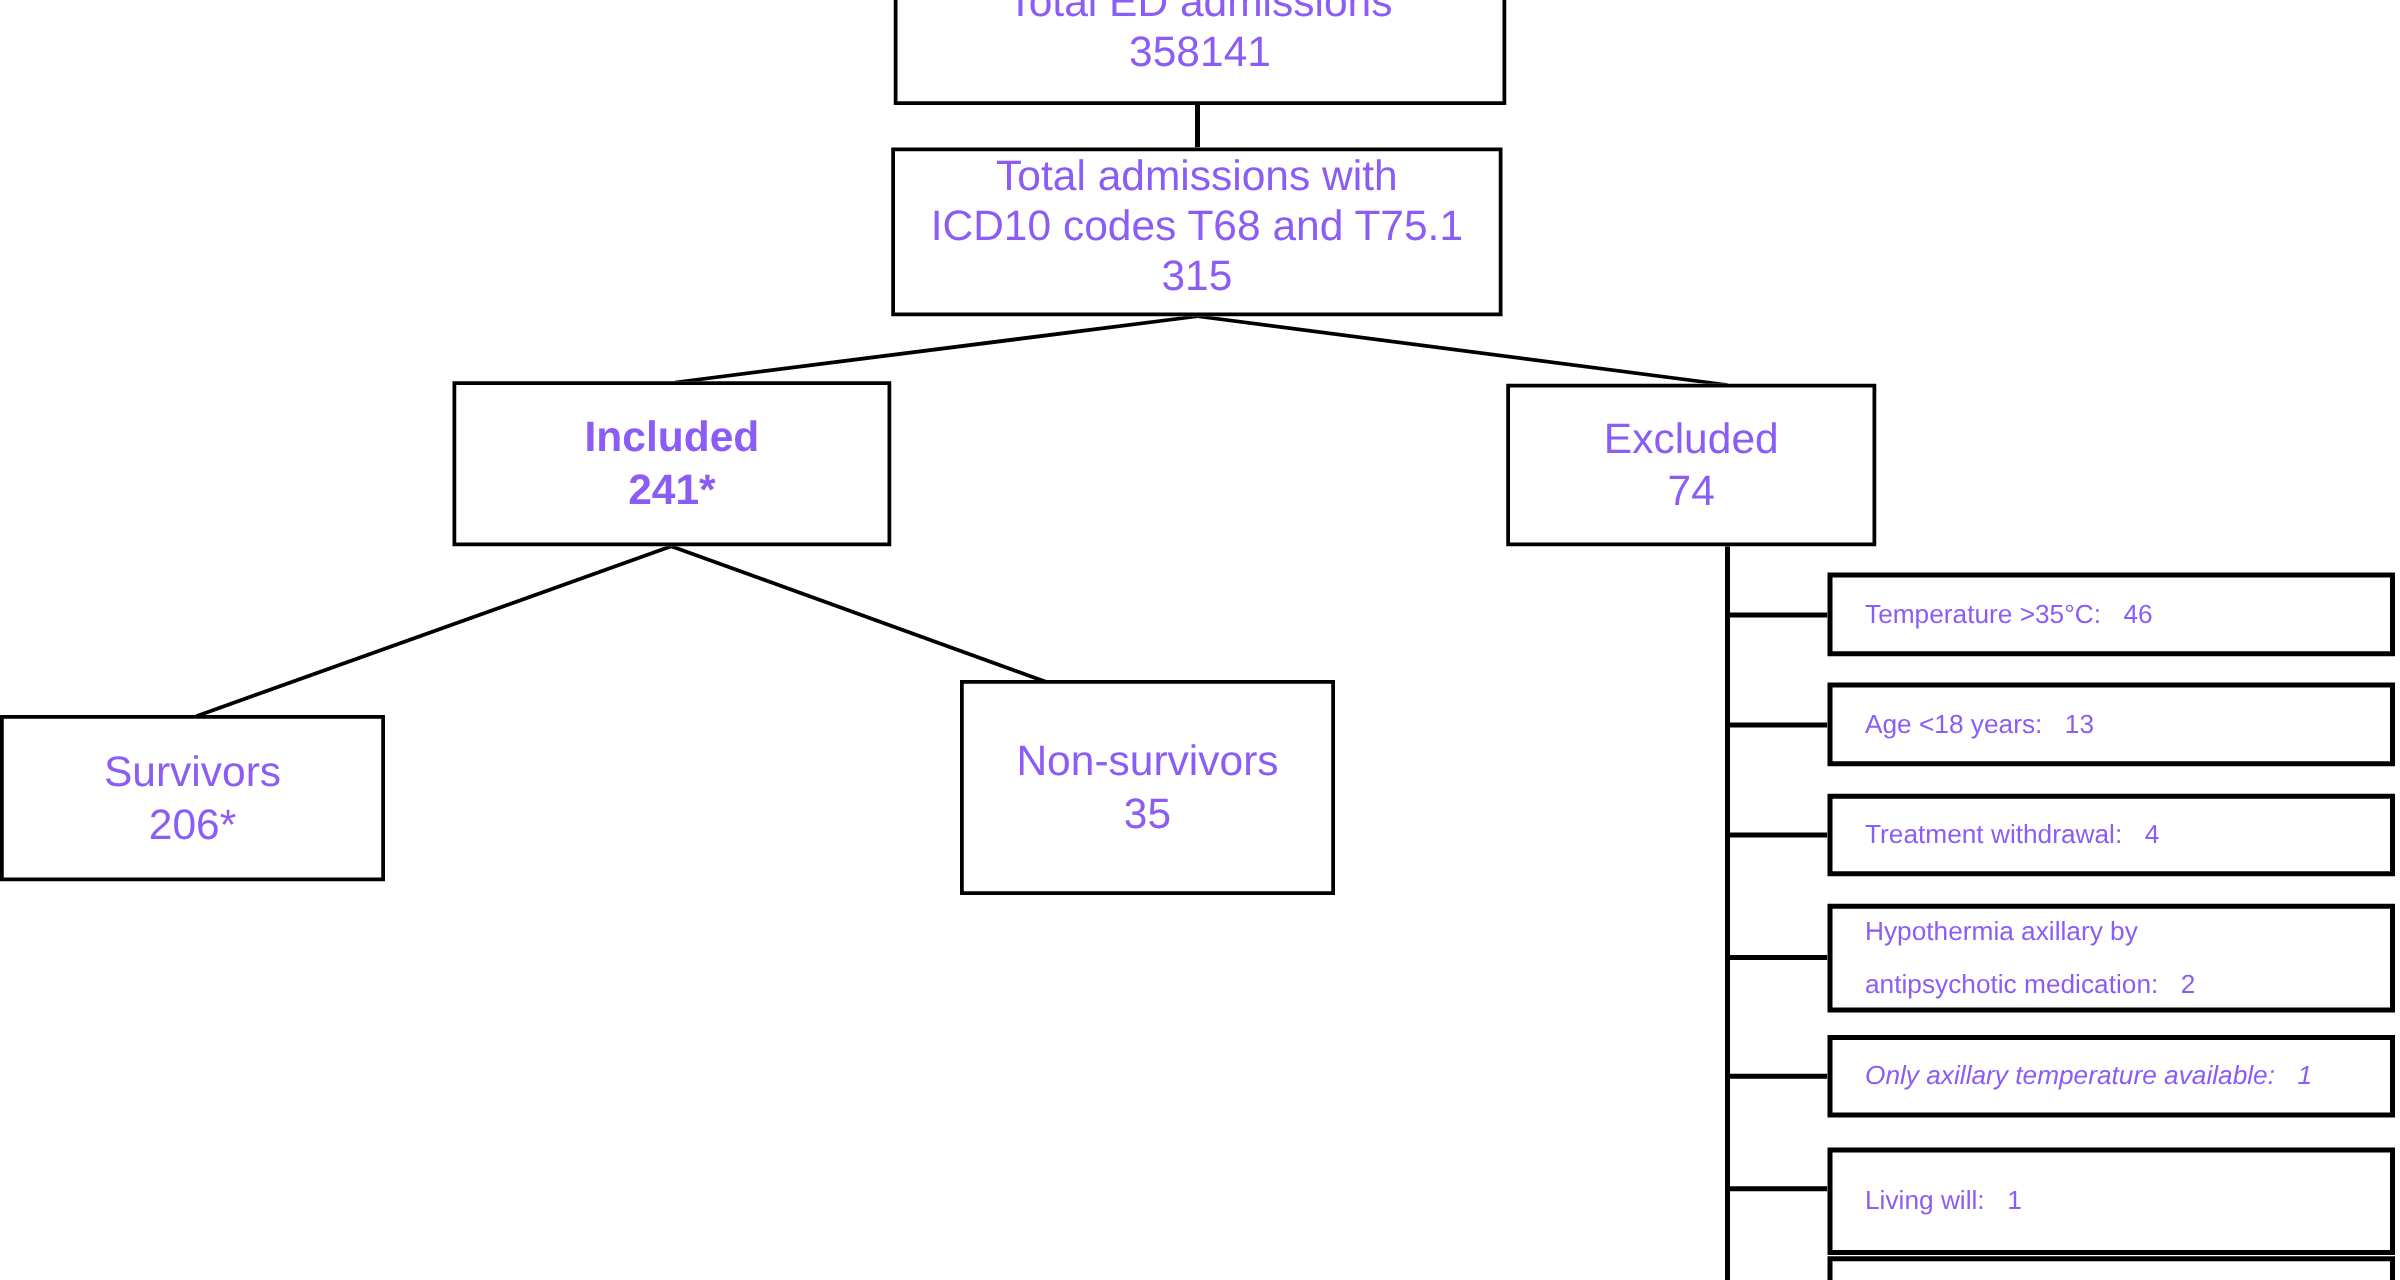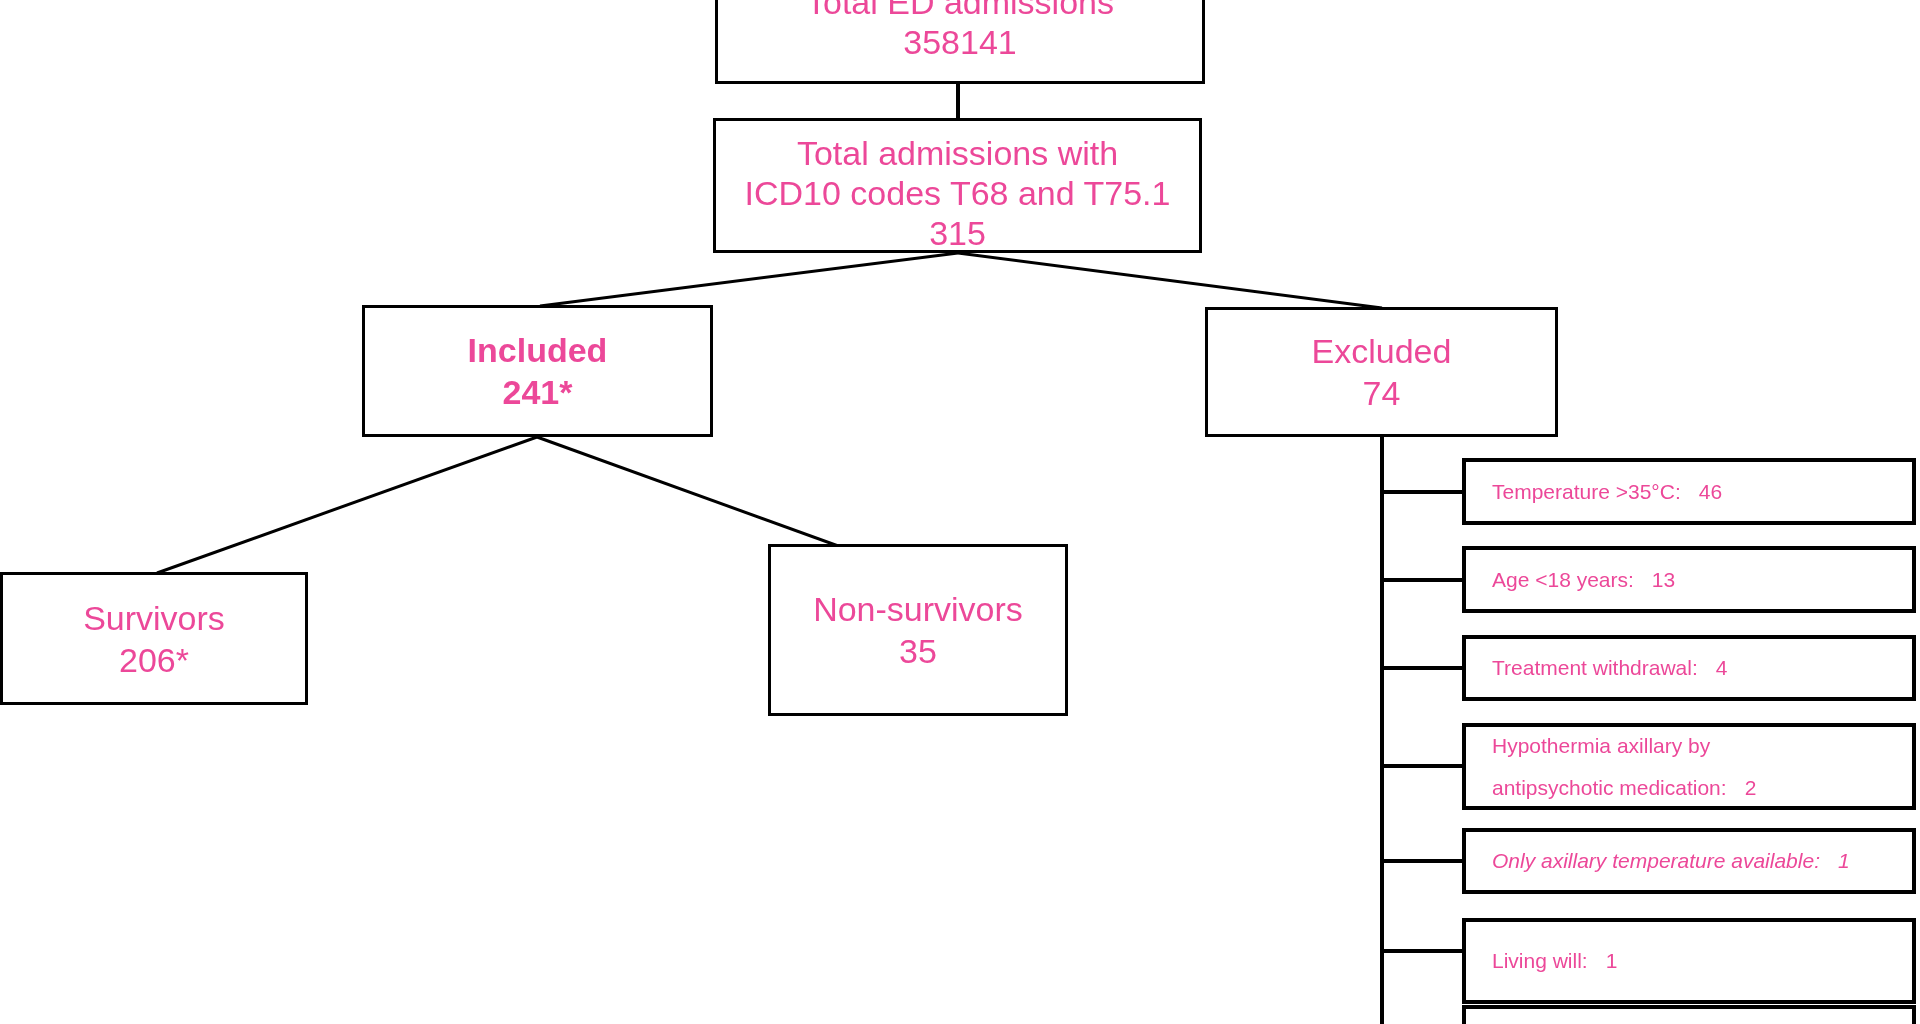--- a/index.html
+++ b/index.html
@@ -1,28 +1,28 @@
 <!DOCTYPE html>
 <html><head>
 <meta charset="utf-8">
 <style>
   html,body{margin:0;padding:0;background:#ffffff;}
   .canvas{
     position:relative;width:1920px;height:1024px;overflow:hidden;
-    background:#ffffff;color:#ec4899;
+    background:#ffffff;color:#8b5cf6;
     font-family:"Liberation Sans",sans-serif;
   }
   .edges{position:absolute;left:0;top:0;pointer-events:none;}
   .node{
     position:absolute;box-sizing:border-box;border:3px solid #000;background:#fff;
     display:flex;flex-direction:column;align-items:center;justify-content:center;
     text-align:center;font-size:34px;line-height:42px;white-space:nowrap;
   }
   .node.top-box{justify-content:flex-start;padding-top:43px;line-height:40px;}
-  .node.icd-box{justify-content:flex-start;padding-top:12px;line-height:40px;}
+  .node.icd-box{justify-content:flex-start;padding-top:0;line-height:40px;}
   .vline{position:absolute;width:4px;background:#000;}
   .hstub{position:absolute;height:4px;background:#000;}
   .side-box{
     position:absolute;left:1462px;width:454px;box-sizing:border-box;
     border:4px solid #000;background:#fff;
     display:flex;flex-direction:column;justify-content:center;
     font-size:21px;line-height:42px;padding-left:26px;white-space:nowrap;
   }
   .side-line{display:block;}
   .val{margin-left:18px;}
@@ -57,21 +57,21 @@
     <div>Total admissions with</div>
     <div>ICD10 codes T68 and T75.1</div>
     <div>315</div>
   </div>
 
   <div class="node" style="left:362px;top:305px;width:351px;height:132px;font-weight:bold;">
     <div>Included</div>
     <div>241*</div>
   </div>
 
-  <div class="node" style="left:1205px;top:307px;width:353px;height:130px;">
+  <div class="node" style="left:1205px;top:307px;width:296px;height:130px;">
     <div>Excluded</div>
     <div>74</div>
   </div>
 
   <div class="node" style="left:0px;top:572px;width:308px;height:133px;text-align:right;">
     <div>Survivors</div>
     <div>206*</div>
   </div>
 
   <div class="node" style="left:768px;top:544px;width:300px;height:172px;">

